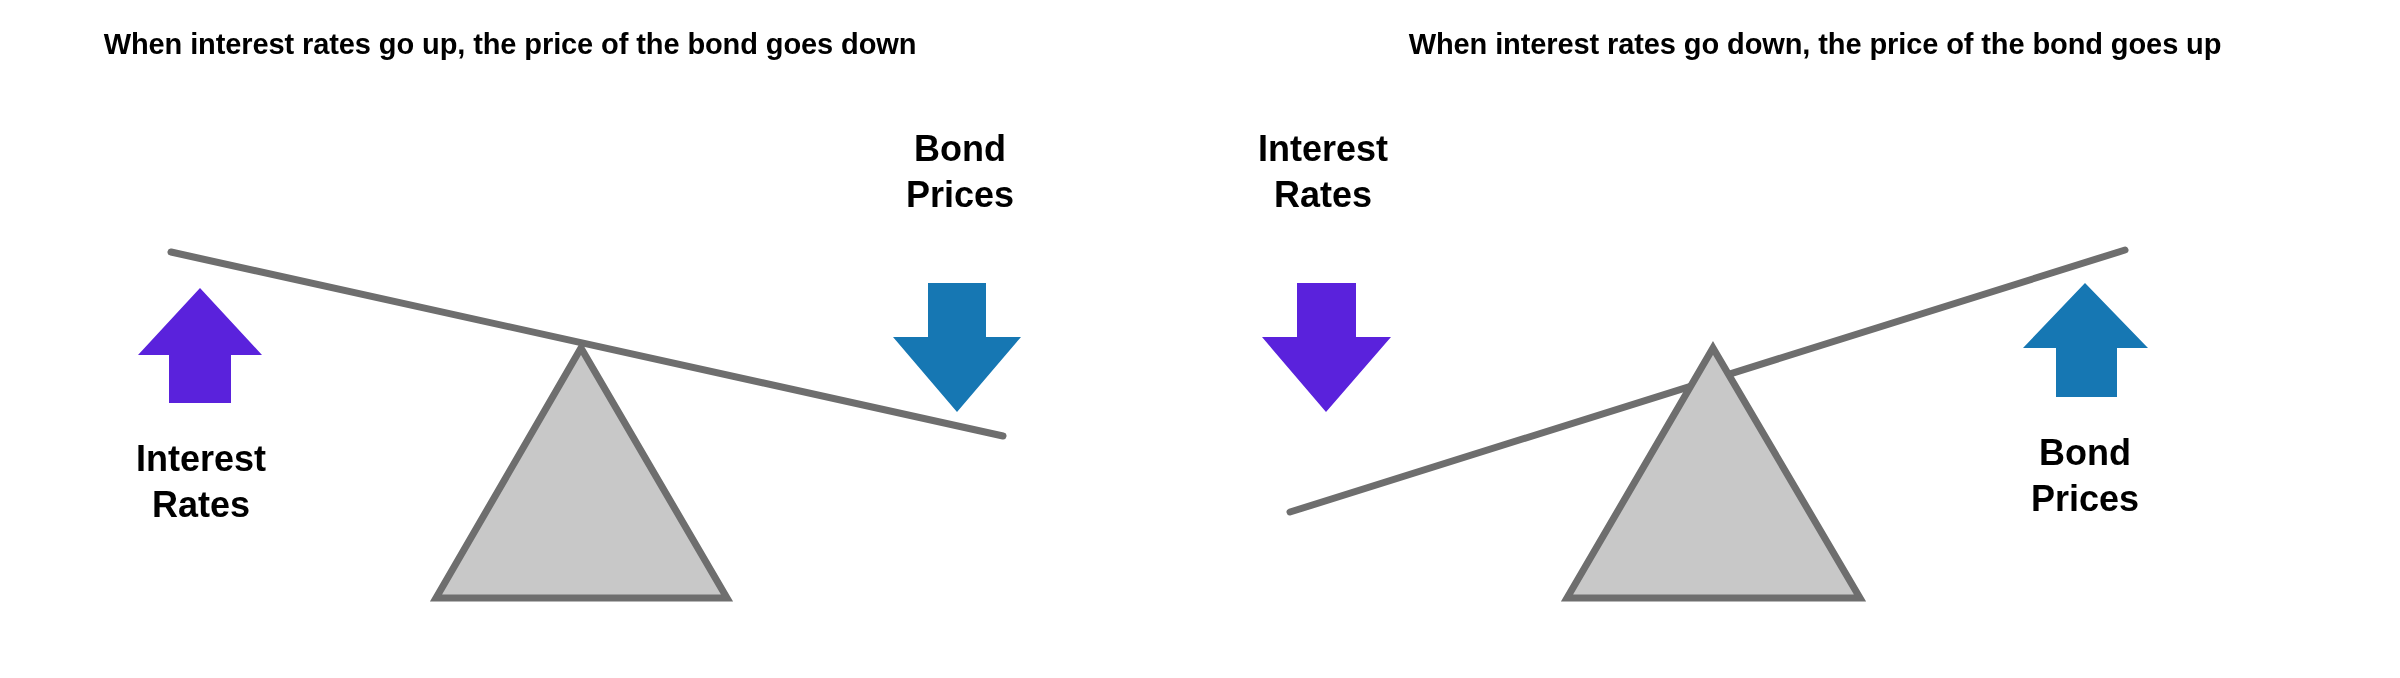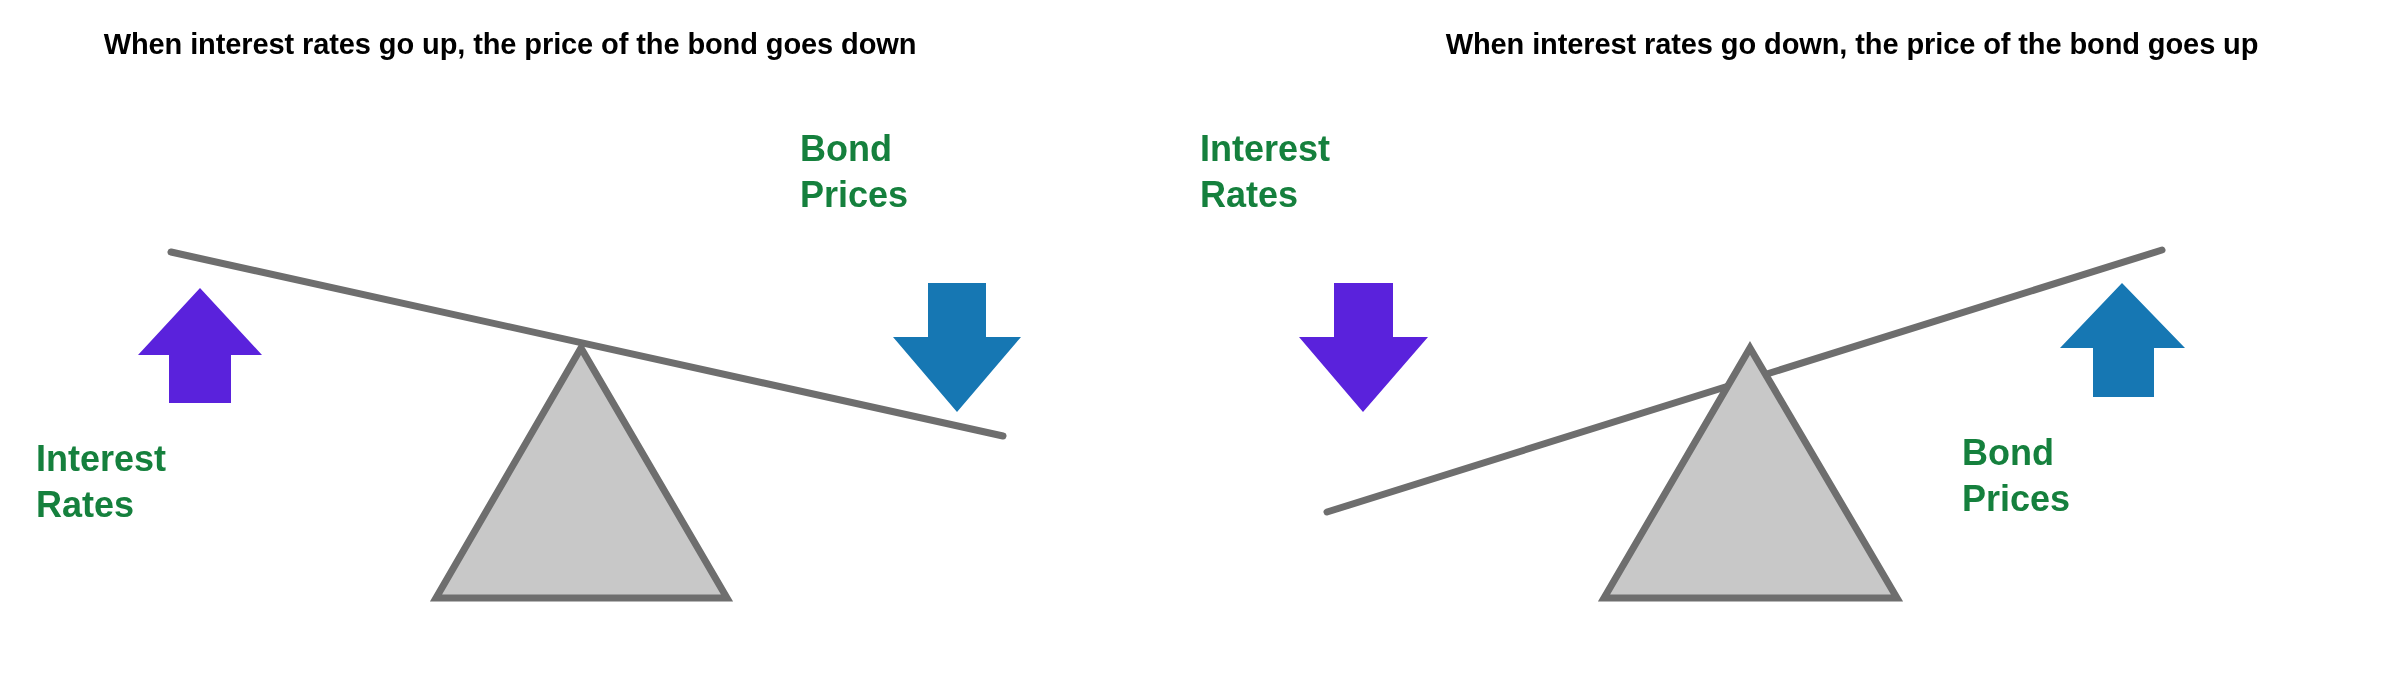--- a/index.html
+++ b/index.html
@@ -18,43 +18,43 @@
     background: #ffffff;
     overflow: hidden;
   }
   .panel {
     position: absolute;
     top: 0;
     width: 1200px;
     height: 568px;
   }
   #panel-left  { left: 0; }
-  #panel-right { left: 1172px; }
+  #panel-right { left: 1135px; }
 
   .panel-title {
     position: absolute;
     top: 28px;
     width: 100%;
     text-align: center;
     font-size: 29px;
     font-weight: 700;
     color: #000000;
     letter-spacing: -0.1px;
     white-space: nowrap;
   }
   #panel-left  .panel-title { left: -90px; }
   #panel-right .panel-title { left: 80px; }
 
   .label {
     position: absolute;
     font-size: 36px;
     font-weight: 700;
-    color: #15803d;
+    color: #000000;
     line-height: 1.28;
-    text-align: left;
+    text-align: center;
     white-space: nowrap;
   }
   .label .ln { display: block; }
 
   .scene-svg {
     position: absolute;
     left: 0;
     top: 0;
     width: 1200px;
     height: 678px;

